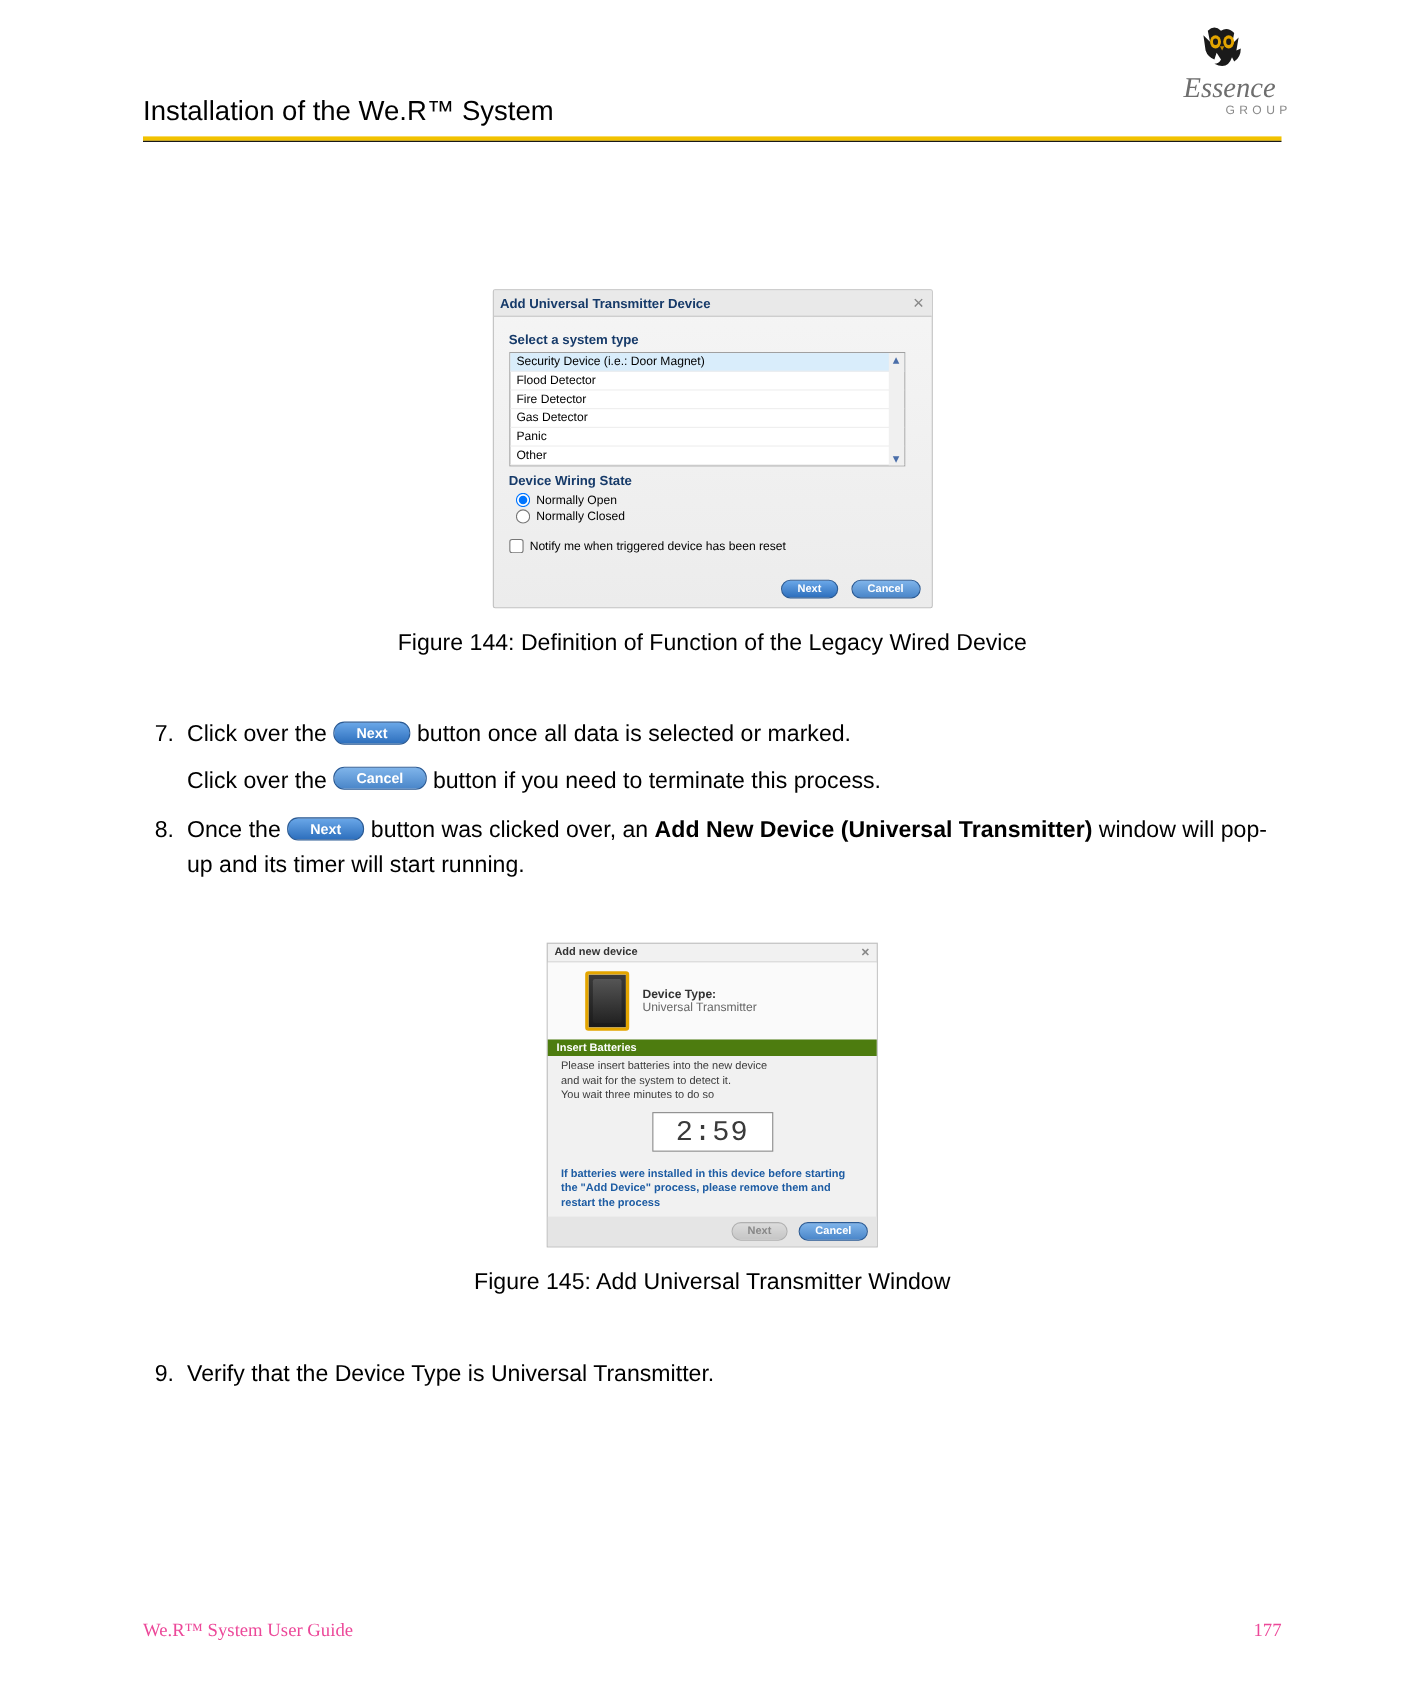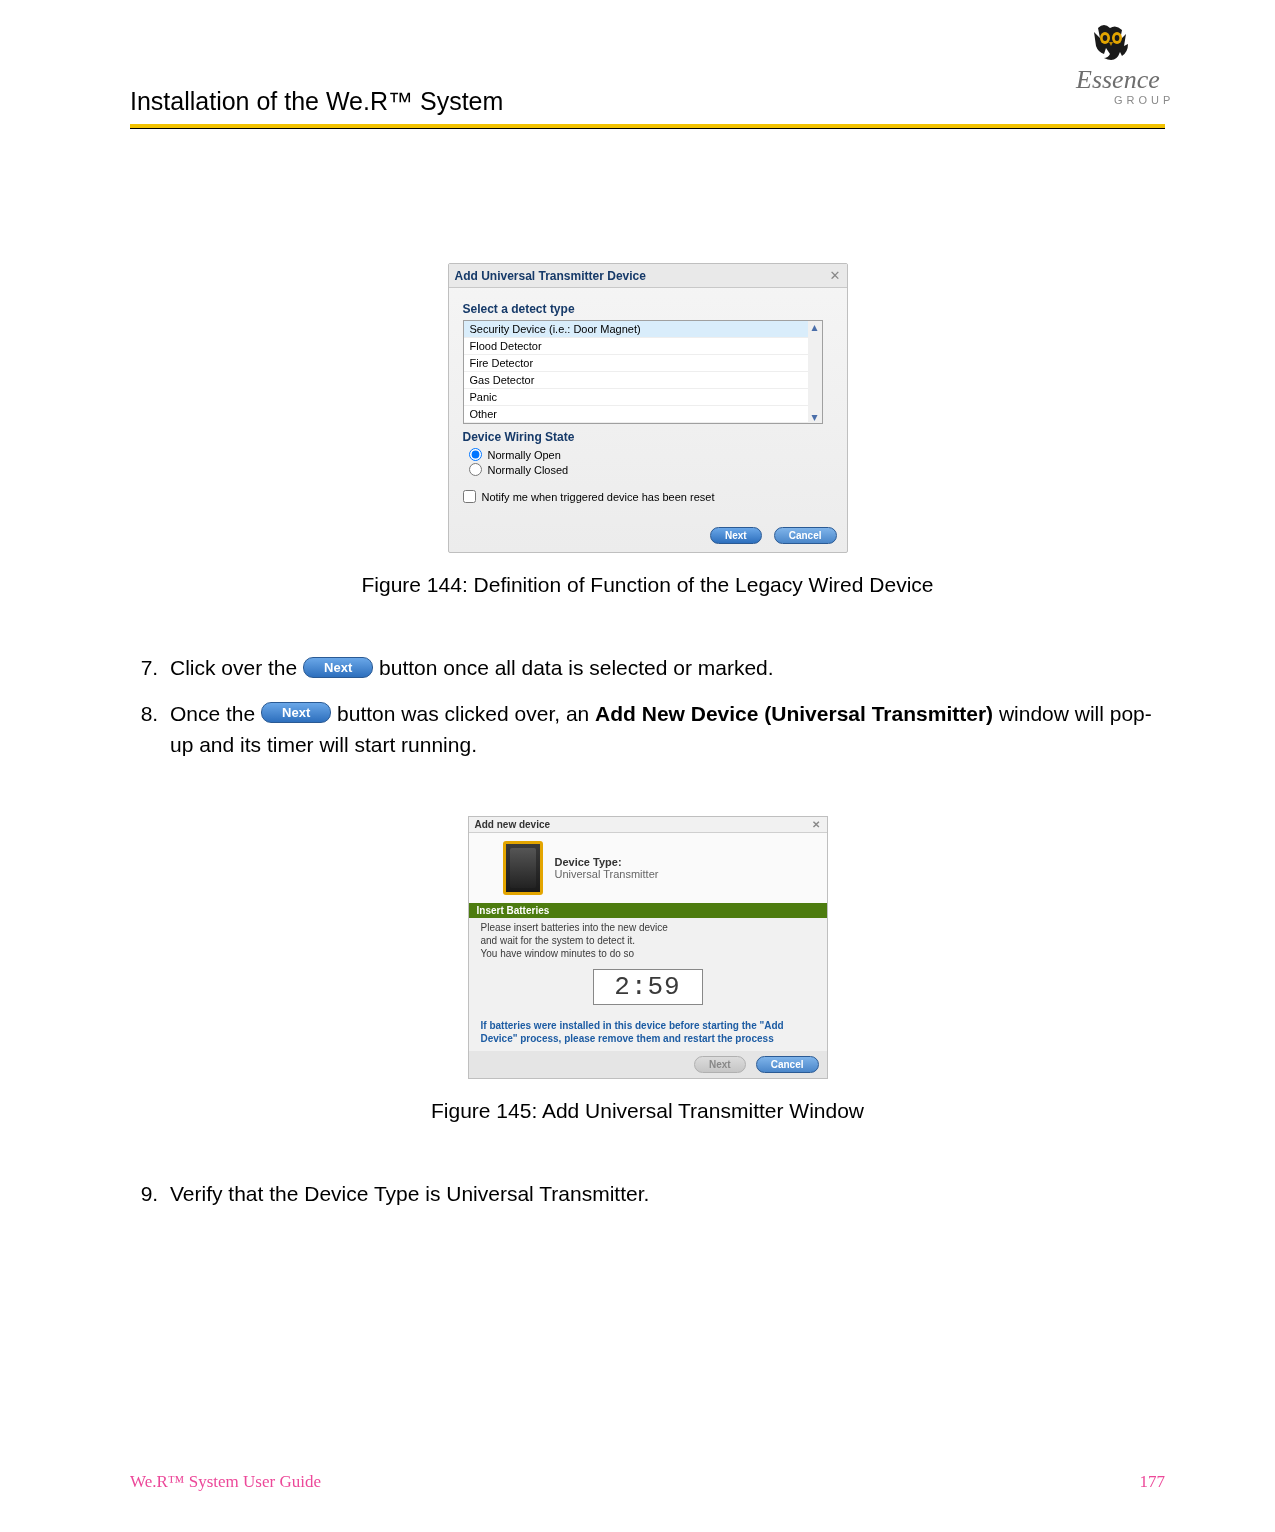--- a/index.html
+++ b/index.html
@@ -32,21 +32,21 @@
   .pill-btn.cancel { background: linear-gradient(#7fb4ea, #4a86c9); }
   .pill-btn.disabled { background: linear-gradient(#dcdcdc, #c5c5c5); color: #888; border-color: #b0b0b0; }
   .figure-caption { text-align: center; font-size: 21px; margin-top: 20px; }
   ol.steps { margin: 55px 0 0 0; padding-left: 34px; font-size: 21px; line-height: 1.5; }
   ol.steps > li { margin-bottom: 14px; padding-left: 6px; }
   ol.steps .subline { margin-top: 10px; }
   .inline-btn { display: inline-block; vertical-align: middle; background: linear-gradient(#6aa7e8, #2d6fbd); color: #fff; border: 1px solid #2a5a94; border-radius: 10px; font-size: 13px; font-weight: bold; padding: 3px 20px; line-height: 1; position: relative; top: -2px; }
   .inline-btn.cancel { background: linear-gradient(#7fb4ea, #4a86c9); }
   b.heavy { font-weight: 700; }
   .dialog145-wrap { display: flex; justify-content: center; margin-top: 55px; }
-  .dialog145 { width: 360px; background: #f1f1f1; border: 1px solid #bfbfbf; font-size: 10px; }
+  .dialog145 { width: 301px; background: #f1f1f1; border: 1px solid #bfbfbf; font-size: 10px; }
   .dlg145-title { padding: 2px 6px; font-weight: bold; font-size: 10px; color: #333; border-bottom: 1px solid #cfcfcf; display: flex; justify-content: space-between; }
   .dlg145-type-row { display: flex; align-items: center; gap: 12px; padding: 8px 8px 8px 34px; background: #fafafa; }
   .dev-thumb { width: 40px; height: 54px; background: linear-gradient(#3a3a3a, #1a1a1a); border: 3px solid #e3a500; border-radius: 3px; display: flex; align-items: center; justify-content: center; }
   .dev-thumb-inner { width: 26px; height: 40px; background: linear-gradient(#555, #222); border-radius: 2px; }
   .dev-type-label { font-size: 11px; font-weight: bold; color: #333; }
   .dev-type-val { font-size: 11px; color: #666; }
   .step-bar { background: #4d7c0f; color: #fff; font-size: 10px; font-weight: bold; padding: 2px 8px; }
   .dlg145-body { padding: 4px 12px; color: #3a3a3a; }
   .dlg145-body p { font-size: 10px; margin-bottom: 2px; }
   .timer-box { margin: 10px auto; width: 110px; padding: 2px 0; border: 1px solid #888; background: #fff; text-align: center; font-family: "Courier New", monospace; font-size: 26px; letter-spacing: 1px; color: #3a3a3a; }
@@ -81,21 +81,21 @@
 
   <div class="content">
 
     <div class="dialog144-wrap">
       <div class="dialog">
         <div class="dialog-titlebar">
           <span>Add Universal Transmitter Device</span>
           <span class="x">✕</span>
         </div>
         <div class="dialog-body">
-          <div class="section-head">Select a detect type</div>
+          <div class="section-head">Select a system type</div>
           <div class="listbox">
             <div class="row selected">Security Device (i.e.: Door Magnet)</div>
             <div class="row">Flood Detector</div>
             <div class="row">Fire Detector</div>
             <div class="row">Gas Detector</div>
             <div class="row">Panic</div>
             <div class="row">Other</div>
             <div class="scrollbar">
               <span class="arrow">▴</span>
               <span class="arrow">▾</span>
@@ -122,20 +122,25 @@
       </div>
     </div>
 
     <div class="figure-caption">Figure 144: Definition of Function of the Legacy Wired Device</div>
 
     <ol class="steps" start="7">
       <li>
         <span>Click over the </span>
         <span class="inline-btn">Next</span>
         <span> button once all data is selected or marked.</span>
+        <div class="subline">
+          <span>Click over the </span>
+          <span class="inline-btn cancel">Cancel</span>
+          <span> button if you need to terminate this process.</span>
+        </div>
       </li>
       <li>
         <span>Once the </span>
         <span class="inline-btn">Next</span>
         <span> button was clicked over, an </span>
         <b class="heavy">Add New Device (Universal Transmitter)</b>
         <span> window will pop-up and its timer will start running.</span>
       </li>
     </ol>
 
@@ -151,21 +156,21 @@
             </div>
           <div>
             <div class="dev-type-label">Device Type:</div>
             <div class="dev-type-val">Universal Transmitter</div>
           </div>
         </div>
         <div class="step-bar">Insert Batteries</div>
         <div class="dlg145-body">
           <p>Please insert batteries into the new device</p>
           <p>and wait for the system to detect it.</p>
-          <p>You have window minutes to do so</p>
+          <p>You wait three minutes to do so</p>
           <div class="timer-box">2:59</div>
         </div>
         <div class="dlg145-note">If batteries were installed in this device before starting the "Add Device" process, please remove them and restart the process</div>
         <div class="dlg145-buttons">
           <button class="pill-btn disabled">Next</button>
           <button class="pill-btn cancel">Cancel</button>
         </div>
       </div>
     </div>
 

